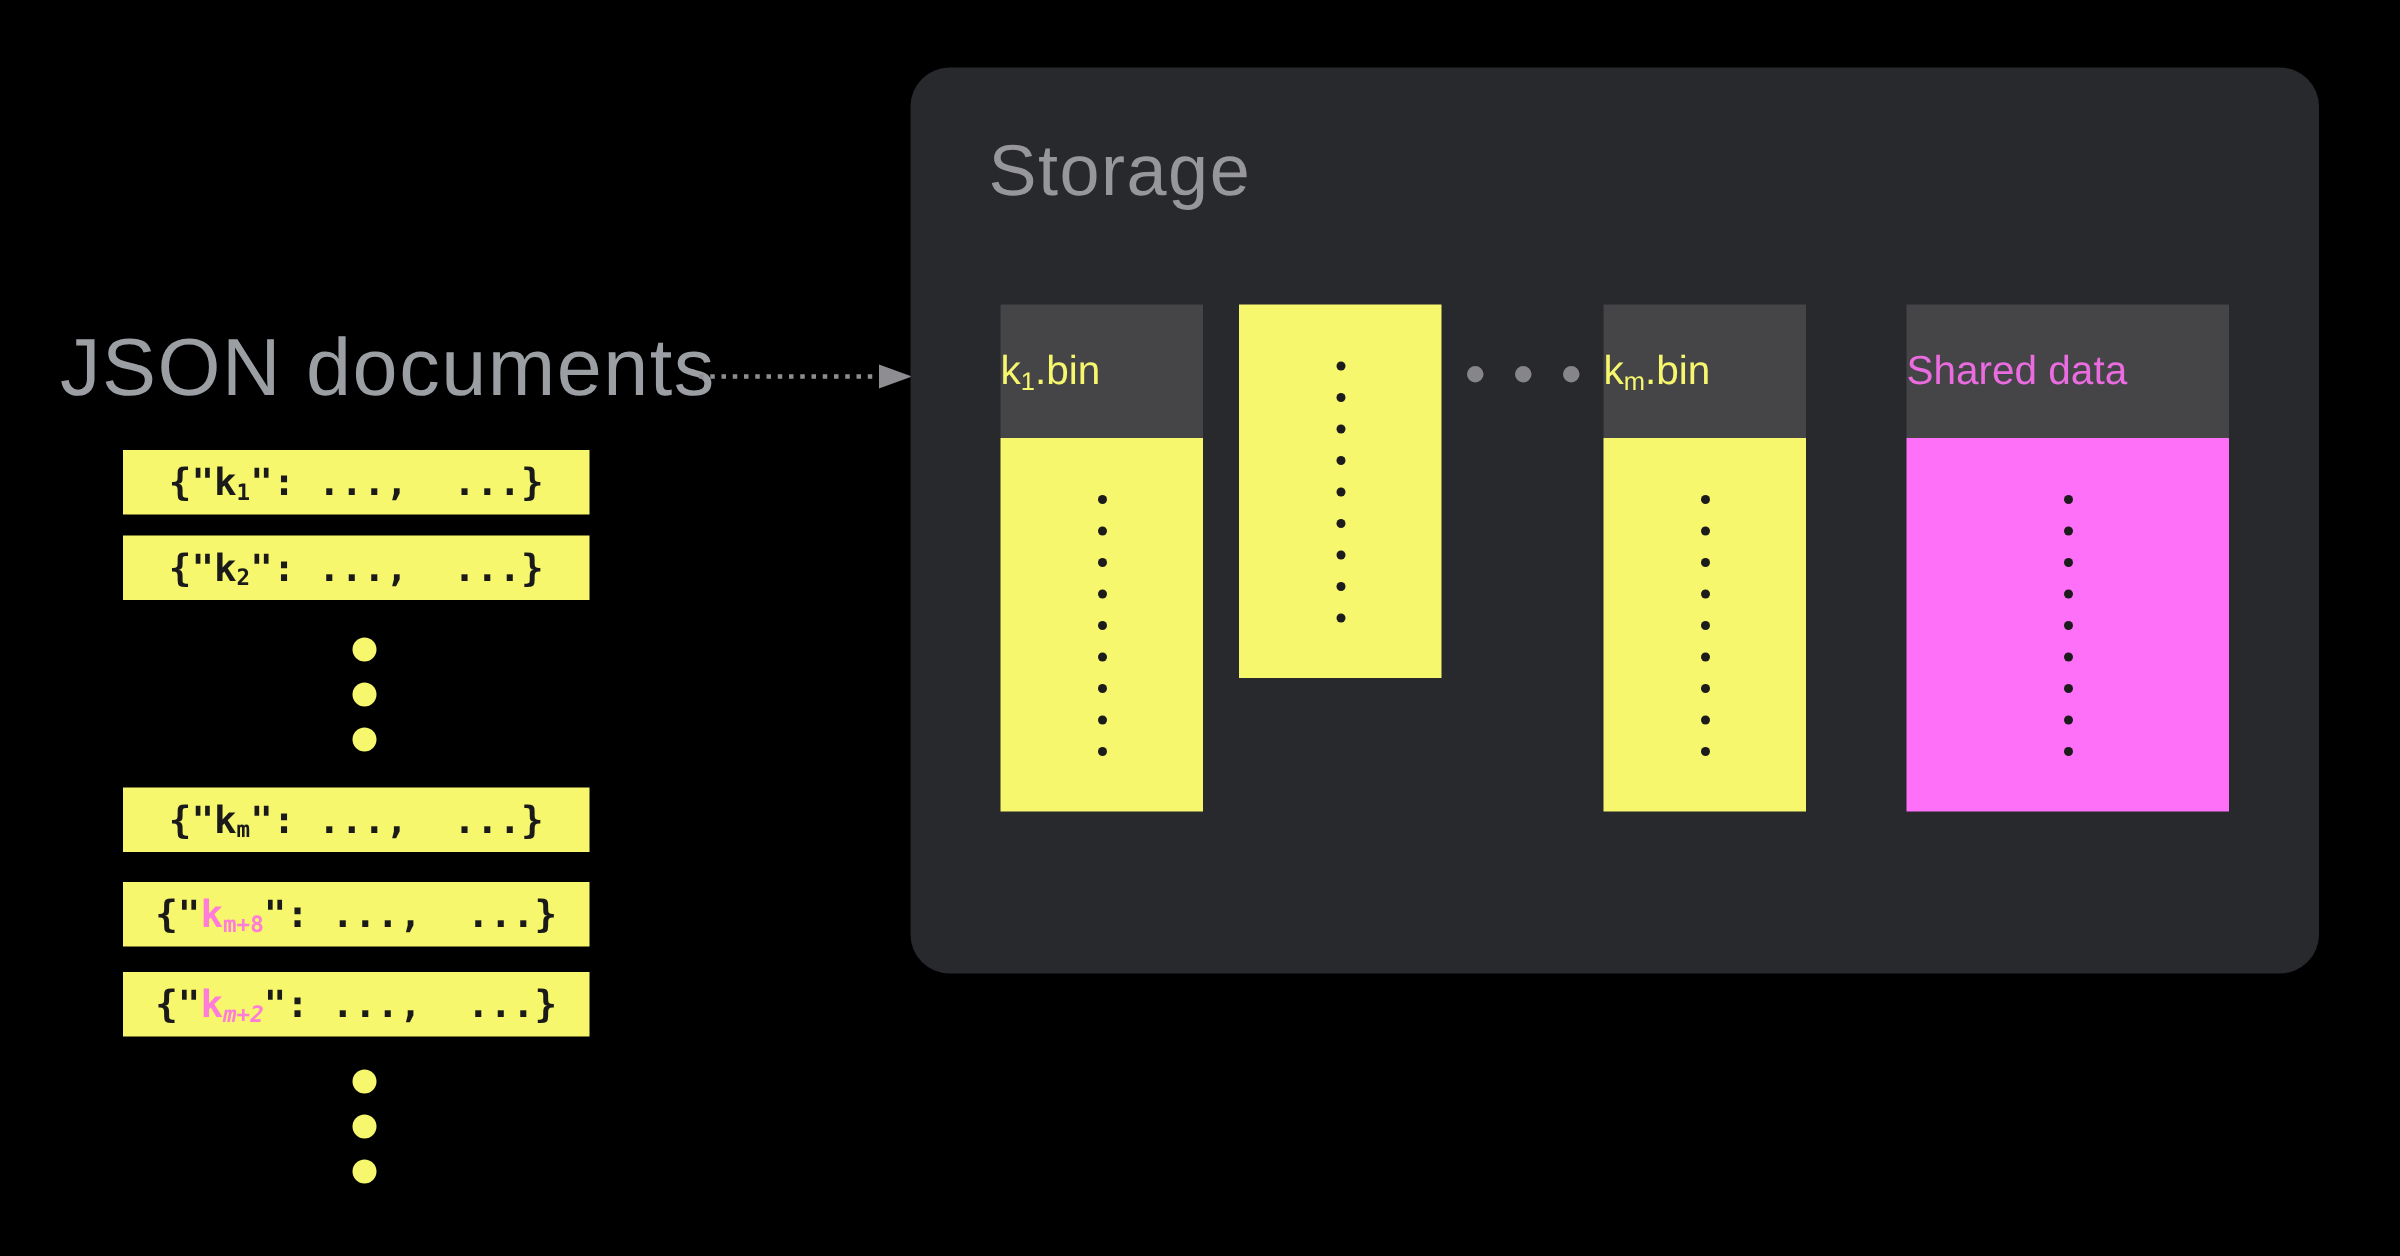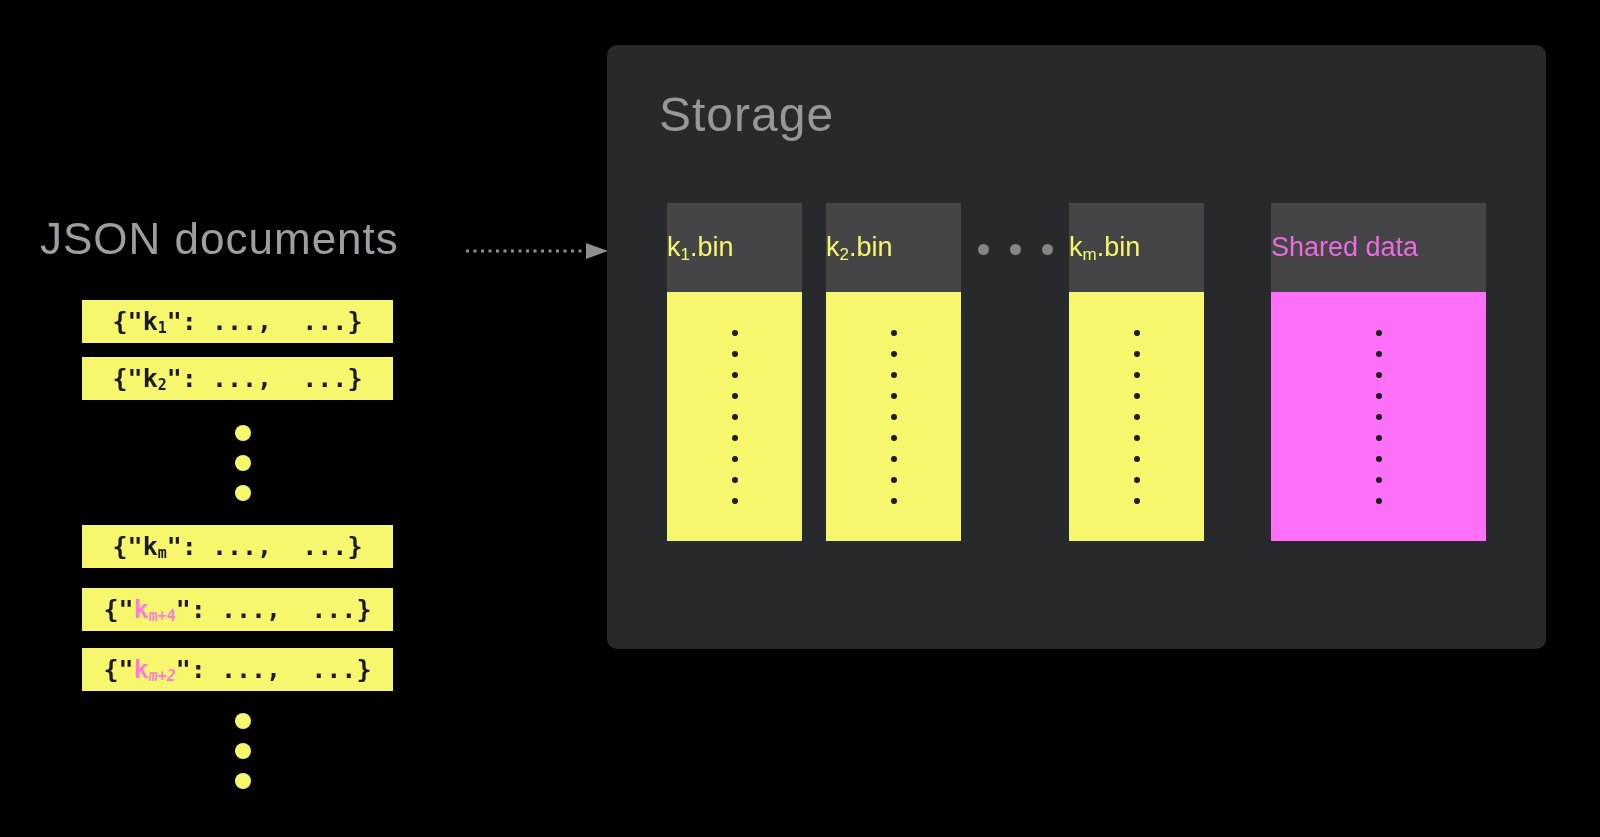--- a/index.html
+++ b/index.html
@@ -7,21 +7,21 @@
     width: 1600px; height: 837px;
     background: var(--background, #000);
     font-family: "Liberation Sans", sans-serif;
     position: relative; overflow: hidden;
   }
   .canvas { position: absolute; inset: 0; }
 
   
   .json-title {
     position: absolute; left: 40px; top: 214px;
-    font-size: 44px; font-weight: 300; letter-spacing: 1px;
+    font-size: 54px; font-weight: 300; letter-spacing: 1px;
     color: var(--gray-title, #9B9EA3);
   }
   .doc-bar {
     position: absolute; left: 82px; width: 311px; height: 43px;
     background: var(--yellow, #F7F76E);
     color: var(--code-text, #1A1A1A);
     font-family: "DejaVu Sans Mono", monospace;
     font-weight: bold; font-size: 25px;
     line-height: 43px; text-align: center; white-space: pre;
   }
@@ -34,21 +34,21 @@
   }
 
   
   .arrow-wrap { position: absolute; left: 462px; top: 240px; color: var(--arrow, #8E8E92); }
 
   
   .storage-box {
     position: absolute; left: 607px; top: 45px;
     width: 939px; height: 604px;
     background: var(--storage-box-bg, #27292D);
-    border-radius: 10px;
+    border-radius: 26px;
   }
   .storage-title {
     position: absolute; left: 52px; top: 42px;
     font-size: 48px; font-weight: 300; letter-spacing: 1px;
     color: var(--storage-title, #97979B);
   }
   .col { position: absolute; top: 158px; width: 135px; }
   .col-header {
     height: 89px; line-height: 89px; text-align: left;
     background: var(--column-header-bg, #454547);
@@ -86,21 +86,21 @@
   <div class="doc-bar" style="top:357px"><span>{"</span><span>k</span><span class="sub">2</span><span>": ...,  ...}</span></div>
 
   <div class="v-dots" style="left:235px; top:425px">
       <span class="dot"></span>
       <span class="dot"></span>
       <span class="dot"></span>
     </div>
 
   <div class="doc-bar" style="top:525px"><span>{"</span><span>k</span><span class="sub">m</span><span>": ...,  ...}</span></div>
 
-  <div class="doc-bar" style="top:588px"><span>{"</span><span style="color: rgb(255, 124, 216);">k</span><span class="sub" style="color: rgb(255, 124, 216);">m+4</span><span>": ...,  ...}</span></div>
+  <div class="doc-bar" style="top:588px"><span>{"</span><span style="color: rgb(255, 124, 216);">k</span><span class="sub" style="color: rgb(255, 124, 216);">m+8</span><span>": ...,  ...}</span></div>
 
   <div class="doc-bar" style="top:648px"><span>{"</span><span style="color: rgb(255, 124, 216);">k</span><span class="sub" style="color: rgb(255, 124, 216); font-style: italic;">m+2</span><span>": ...,  ...}</span></div>
 
   <div class="v-dots" style="left:235px; top:713px">
       <span class="dot"></span>
       <span class="dot"></span>
       <span class="dot"></span>
     </div>
 
   <div class="arrow-wrap">
@@ -122,21 +122,20 @@
           <span class="dot"></span>
           <span class="dot"></span>
           <span class="dot"></span>
           <span class="dot"></span>
           <span class="dot"></span>
           <span class="dot"></span>
         </div>
     </div>
 
     <div class="col" style="left:219px">
-      <div class="col-header"><span>k</span><span class="sub">2</span><span>.bin</span></div>
       <div class="col-body">
           <span class="dot"></span>
           <span class="dot"></span>
           <span class="dot"></span>
           <span class="dot"></span>
           <span class="dot"></span>
           <span class="dot"></span>
           <span class="dot"></span>
           <span class="dot"></span>
           <span class="dot"></span>

